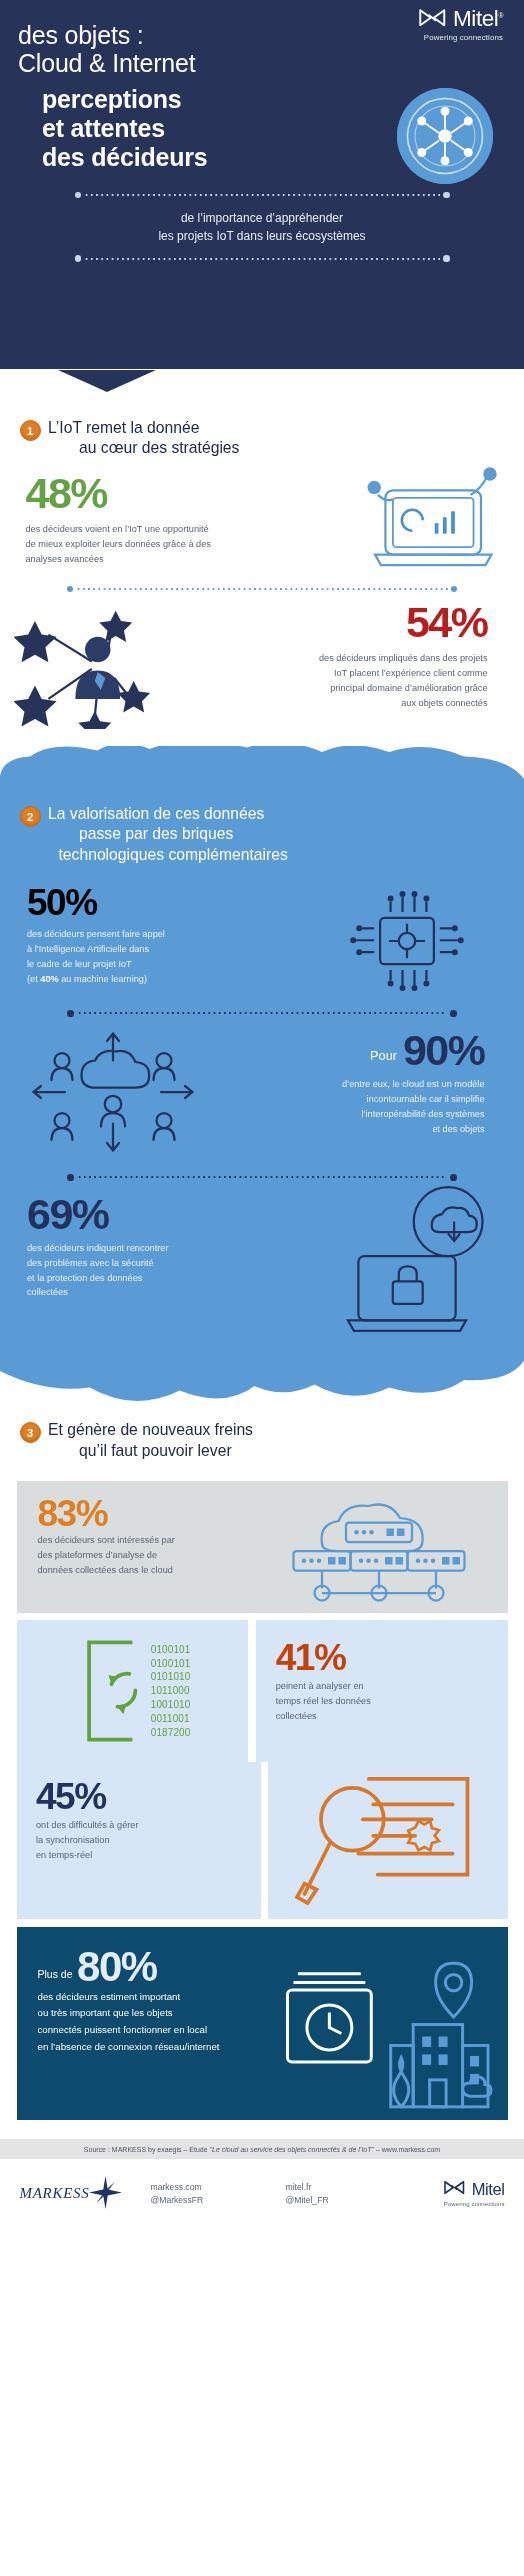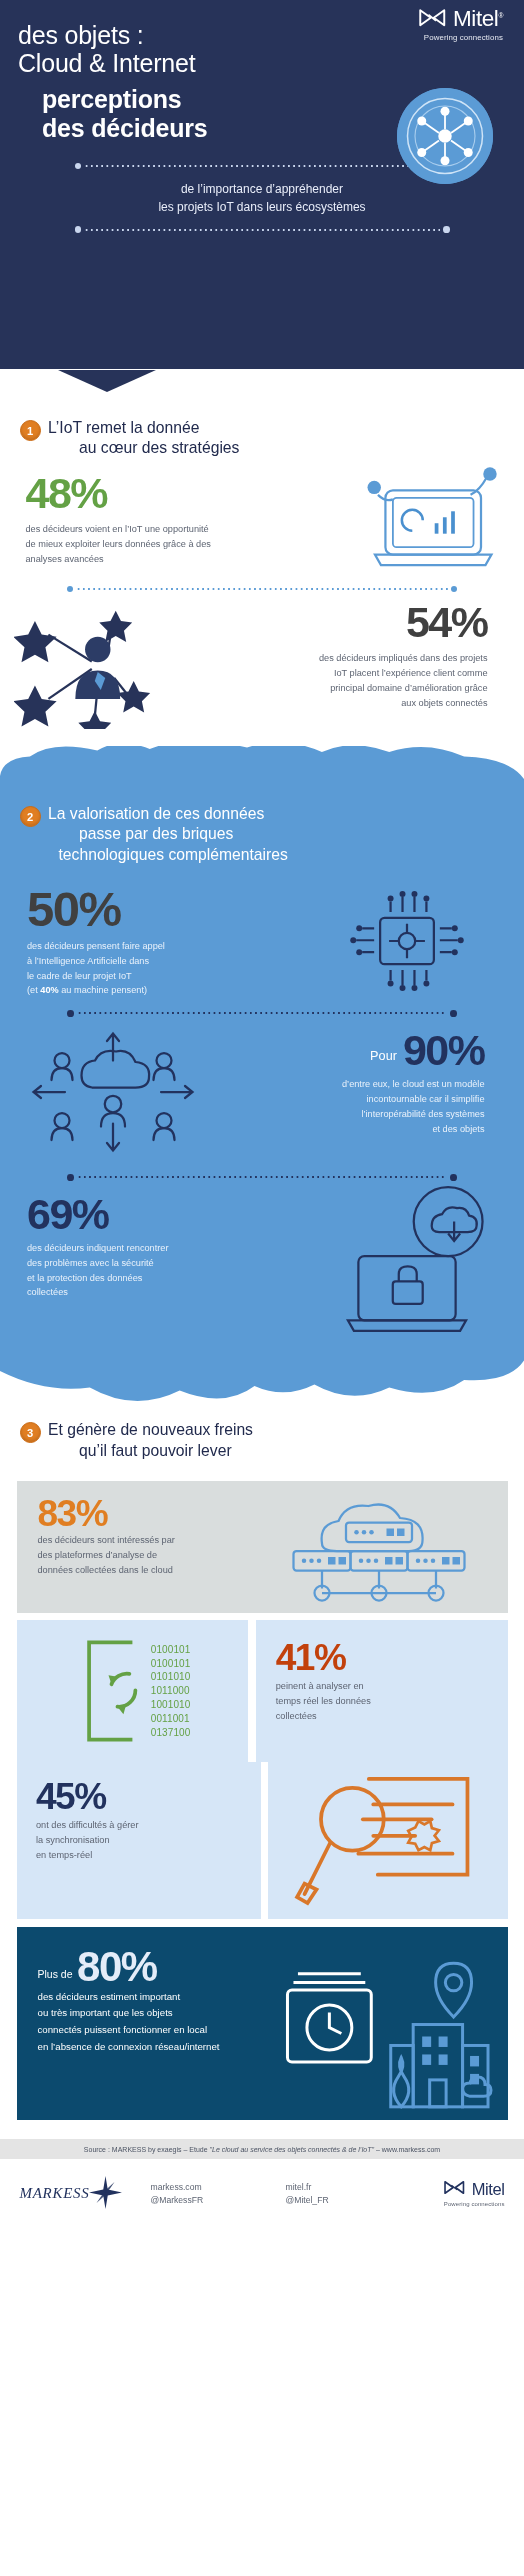--- a/index.html
+++ b/index.html
@@ -120,37 +120,37 @@
   .divider-inline .cap { width:6px;height:6px;border-radius:50%;background:#5b9bd5;flex:0 0 auto;}
   .divider-inline .dots {
     flex:1 1 auto;height:2.2px;
     background-image: radial-gradient(circle, #5b9bd5 1px, transparent 1px);
     background-size: 5.2px 2.2px; background-repeat: repeat-x;
   }
 
   .s1b { position: relative; min-height: 142px; padding-top: 9px; }
   .s1b .art { position: absolute; left: 13.5px; top: 10.5px; }
   .s1b .txt { margin-left: 225px; width: 279px; text-align: right; padding-right: 16.5px;}
-  .big-54 { font-size: 43px; color: #404040; }
+  .big-54 { font-size: 43px; color: #b91c1c; }
 
   
   .cloudsec { position: relative; margin-top: 4.5px; }
   .cloud-top { display:block; width: 524px; }
   .cloud-body { background: #5b9bd5; padding: 0 0 0 0; position: relative; margin-top: -0.7px;}
   .cloud-bottom { display:block; width: 524px; margin-top:-0.7px; }
 
   .sec2-head { padding: 4.5px 0 0 19.5px; color: #fff; }
   .sec2-head .sec-title .l2 { padding-left: 31px; }
   .sec2-head .sec-title .l3 { display:block; padding-left: 10.5px; }
   .numbadge.on-blue { background:#e07e22; border-color:#c96a14; }
 
   .s2a { position: relative; min-height: 142px; padding-top: 19.5px; }
   .s2a .txt { padding-left: 27px; width: 247px; }
   .s2a .art { position: absolute; right: 57px; top: 19.5px; }
-  .big-50 { font-size: 49px; color: #404040; }
+  .big-50 { font-size: 37px; color: #000000; }
   .desc-lite { font-size: 9.2px; line-height: 1.62; color: #eaf2fb; }
   .desc-lite b { color:#ffffff; }
 
   .divider-blue { width: 390px; margin: 3px auto 0 auto; display:flex; align-items:center; gap:3px;}
   .divider-blue .cap { width:6.7px;height:6.7px;border-radius:50%;background:#22325e;flex:0 0 auto;}
   .divider-blue .dots {
     flex:1 1 auto;height:2.2px;
     background-image: radial-gradient(circle, #22325e 1px, transparent 1.1px);
     background-size: 5.2px 2.2px; background-repeat: repeat-x;
   }
@@ -261,20 +261,21 @@
             <circle cx="95" cy="86" r="6"></circle>
           <circle cx="64" cy="97" r="6"></circle>
             <circle cx="33" cy="86" r="6"></circle>
             <circle cx="33" cy="44" r="6"></circle>
         </g>
       </svg>
     </div>
 
     <div class="hero-title2">
       <div>perceptions</div>
+      <div>et attentes</div>
       <div>des décideurs</div>
     </div>
 
     <div style="padding-top:19.5px;">
       <div class="dotline">
         <span class="cap"></span>
           <span class="dots"></span>
           <span class="cap"></span>
       </div>
       <div class="hero-sub">
@@ -393,21 +394,21 @@
         </div>
       </div>
 
       <div class="s2a">
         <div class="txt">
           <div class="big big-50">50%</div>
           <div class="desc-lite" style="margin-top:6px;">
             <div>des décideurs pensent faire appel</div>
             <div>à l’Intelligence Artificielle dans</div>
             <div>le cadre de leur projet IoT</div>
-            <div><span>(et </span><b>40%</b><span> au machine pensent)</span></div>
+            <div><span>(et </span><b>40%</b><span> au machine learning)</span></div>
           </div>
         </div>
         <div class="art">
           <svg width="120" height="112" viewBox="0 0 160 150">
             <g stroke="#22325e" stroke-width="3" fill="none">
               <rect x="44" y="44" width="72" height="62" rx="6"></rect>
               <path d="M58 36 L58 22 M74 36 L74 16 M90 36 L90 16 M106 36 L106 22"></path>
               <path d="M58 114 L58 128 M74 114 L74 134 M90 114 L90 134 M106 114 L106 128"></path>
               <path d="M36 58 L20 58 M36 74 L12 74 M36 90 L20 90"></path>
               <path d="M124 58 L140 58 M124 74 L148 74 M124 90 L140 90"></path>
@@ -584,21 +585,21 @@
               <path d="M58 96 l12 -4 -4 14z"></path>
             </g>
           </svg>
           <div class="binlist">
             <div>0100101</div>
             <div>0100101</div>
             <div>0101010</div>
             <div>1011000</div>
             <div>1001010</div>
             <div>0011001</div>
-            <div>0137100</div>
+            <div>0187200</div>
           </div>
         </div>
       </div>
       <div class="cell cell-41">
         <div class="big big-41">41%</div>
         <div class="desc">
           <div>peinent à analyser en</div>
           <div>temps réel les données</div>
           <div>collectées</div>
         </div>

